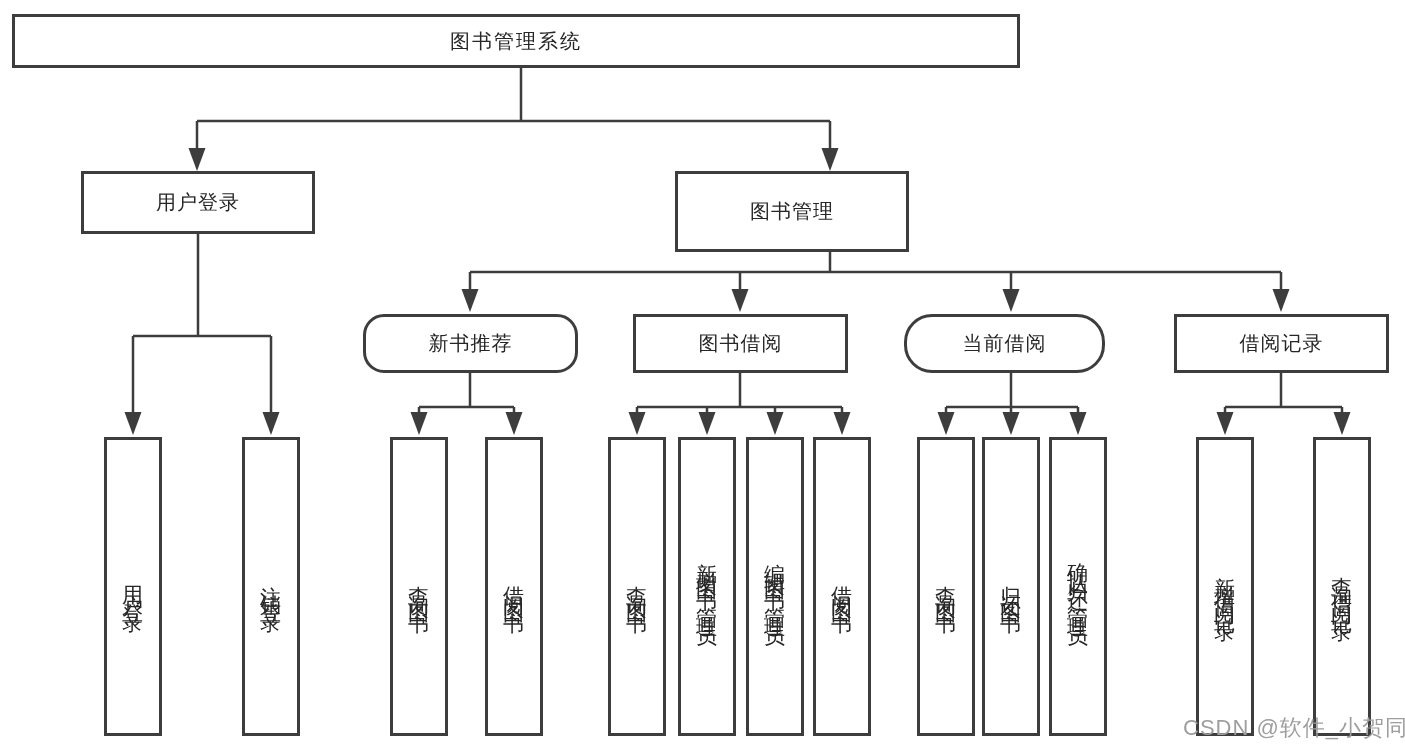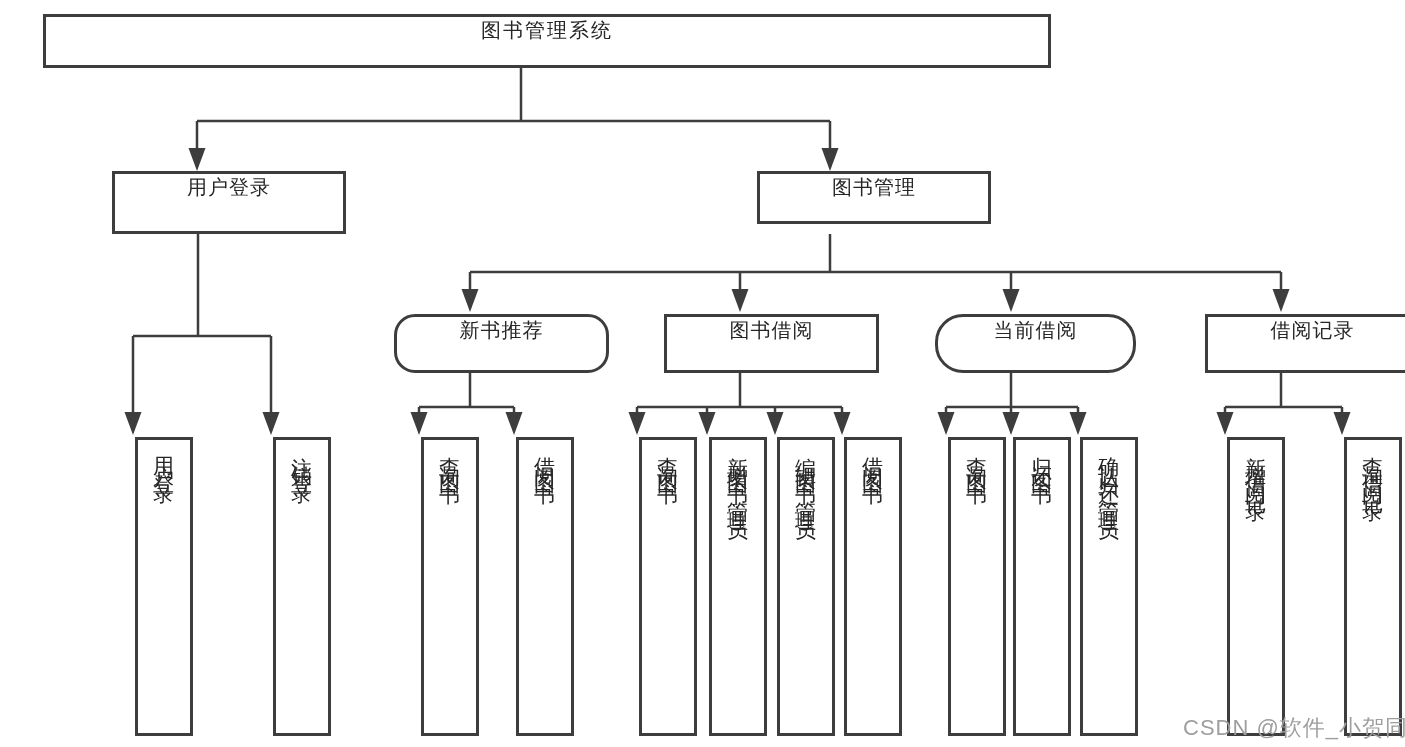--- a/index.html
+++ b/index.html
@@ -24,24 +24,23 @@
     left: 0; top: 0;
     width: 1405px; height: 747px;
   }
   .connectors path { stroke: var(--line); stroke-width: 2.5; fill: none; }
   .connectors polygon { fill: var(--line); }
   .node {
     position: absolute;
     background: var(--box-fill);
     border: 3px solid var(--line);
     display: flex;
-    align-items: flex-start;
+    align-items: center;
     justify-content: center;
     color: var(--text);
-    margin-left: 31px;
   }
   .hbox { font-size: 20px; letter-spacing: 1px; }
   .root-box { font-size: 20px; letter-spacing: 2px; }
   .vbox { width: 58px; top: 437px; height: 299px; }
   .vtext {
     writing-mode: vertical-rl;
     text-orientation: mixed;
     font-size: 21px;
     letter-spacing: 9px;
     line-height: 1.1;
@@ -98,21 +97,21 @@
     <polygon points="1333.5,412 1350.5,412 1342,435"></polygon>
   </svg>
 
   <div class="node hbox root-box" style="left:12px; top:14px; width:1008px; height:54px;">
     <span>图书管理系统</span>
   </div>
 
   <div class="node hbox" style="left:81px; top:171px; width:234px; height:63px;">
     <span>用户登录</span>
   </div>
-  <div class="node hbox" style="left:726px; top:171px; width:234px; height:53px;">
+  <div class="node hbox" style="left:675px; top:171px; width:234px; height:81px;">
     <span>图书管理</span>
   </div>
 
   <div class="node hbox" style="left:363px; top:314px; width:215px; height:59px;border-radius:21px;">
     <span>新书推荐</span>
   </div>
   <div class="node hbox" style="left:633px; top:314px; width:215px; height:59px;">
     <span>图书借阅</span>
   </div>
   <div class="node hbox" style="left:904px; top:314px; width:201px; height:59px;border-radius:28px;">

